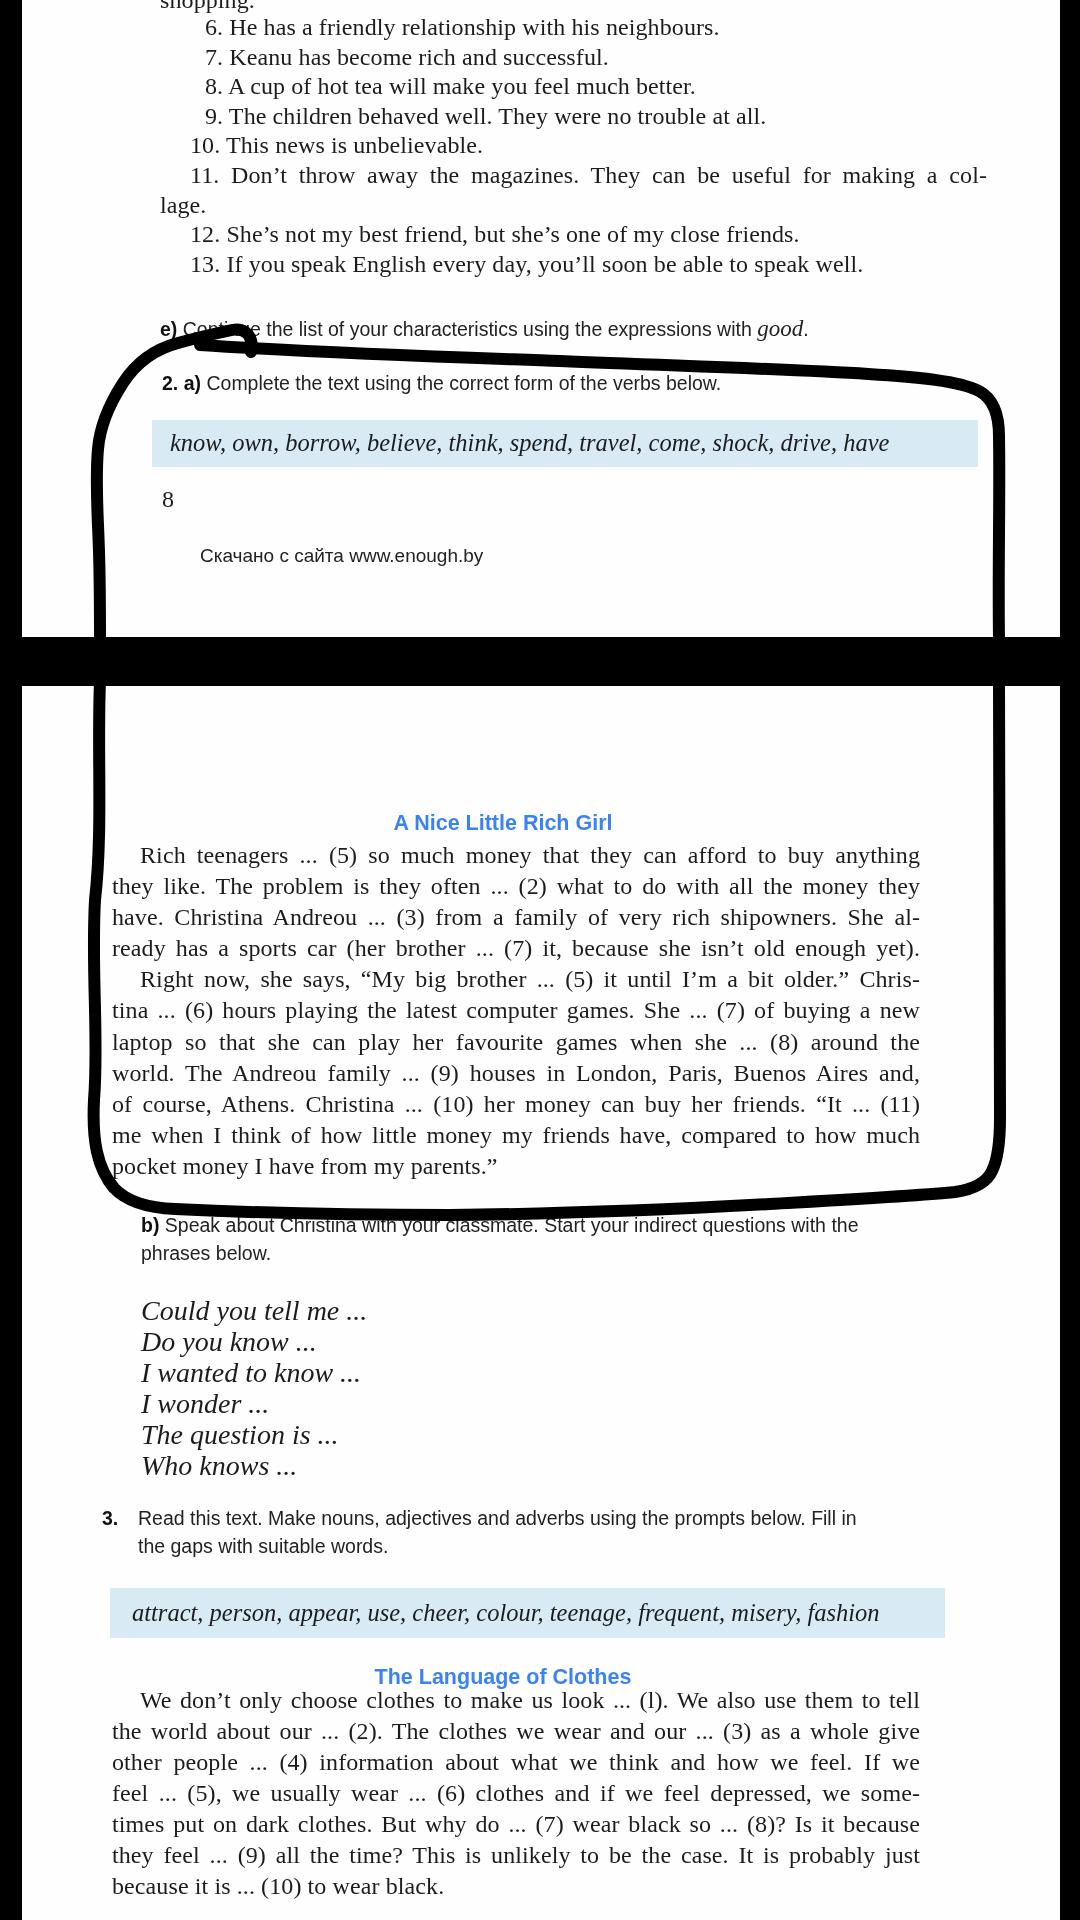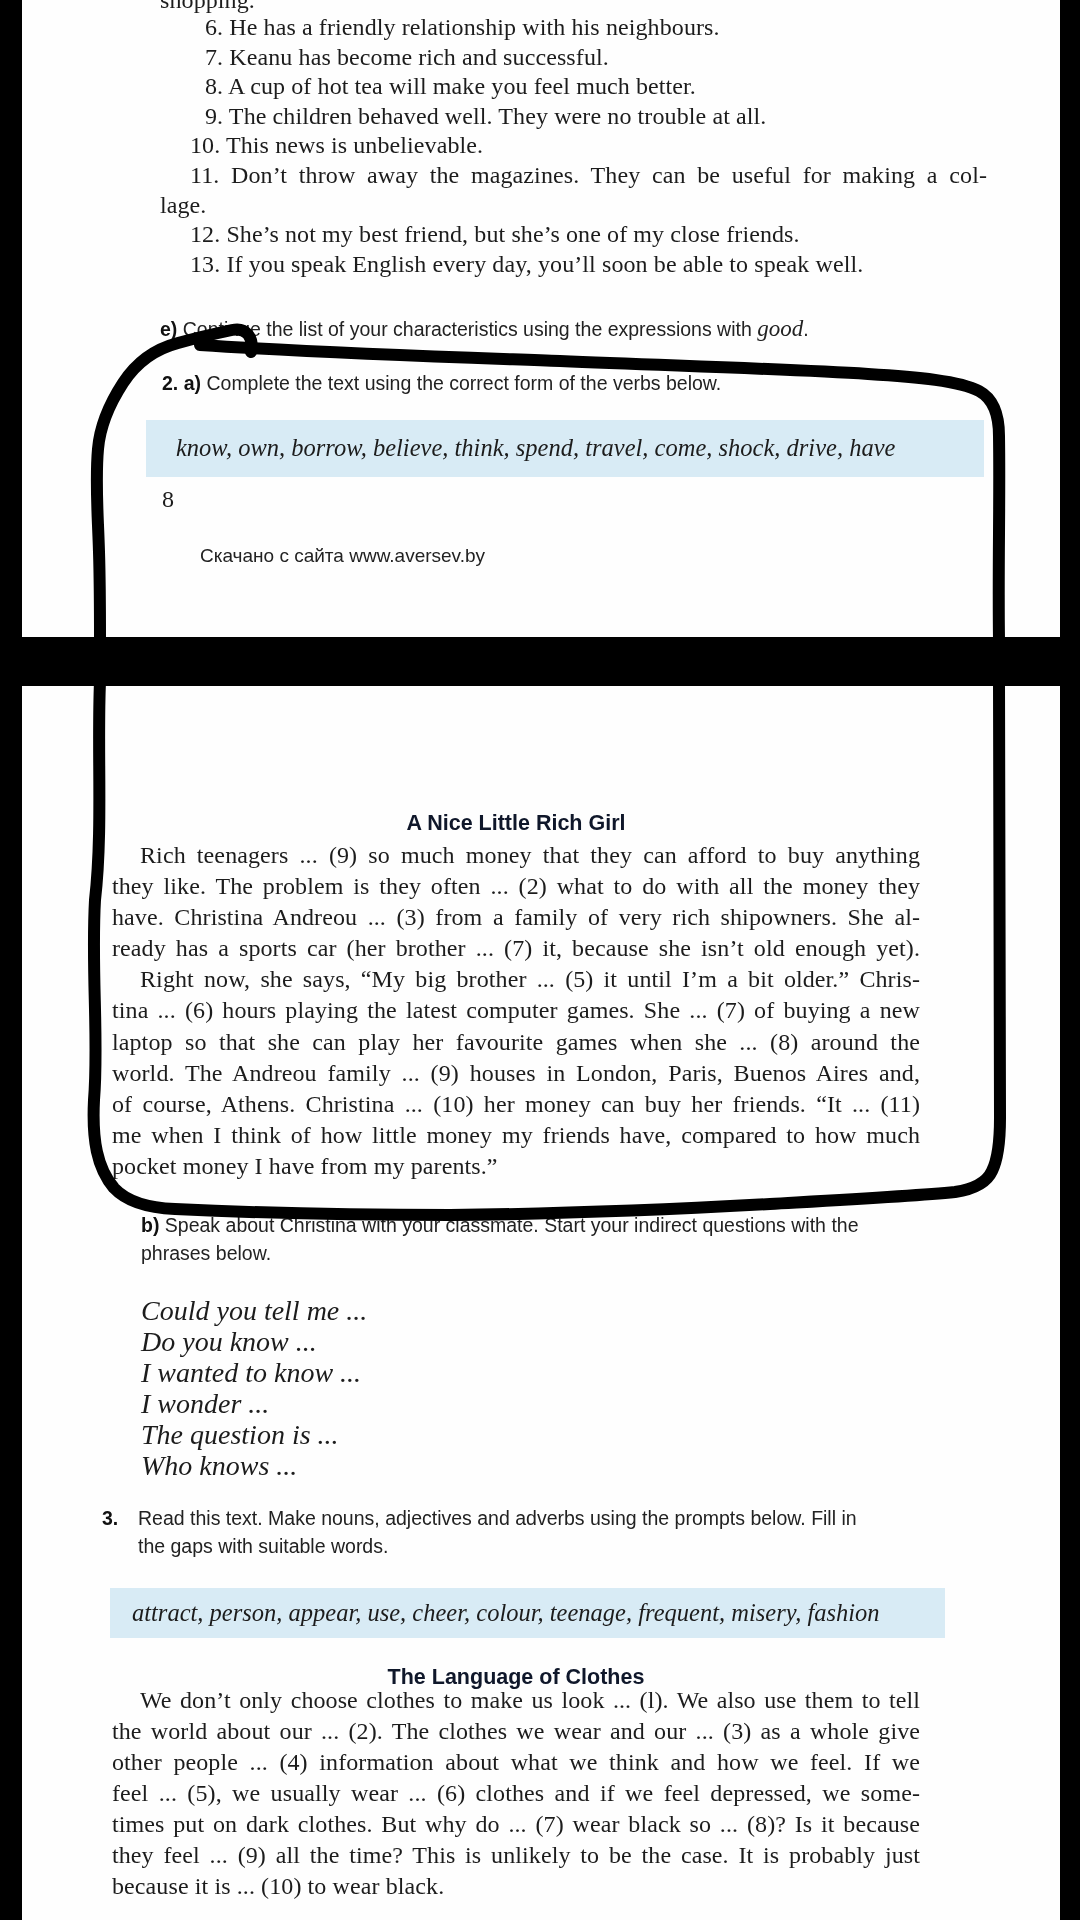--- a/index.html
+++ b/index.html
@@ -9,21 +9,21 @@
   }
   .page{position:absolute;left:22px;width:1038px;background:#fefefe;overflow:hidden;}
   .p1{top:0;height:637px;}
   .p2{top:686px;height:1234px;}
   .ln{position:absolute;white-space:nowrap;line-height:1;color:#1c1c1c;}
   .serif{font-size:24px;letter-spacing:.1px;}
   .iser{font-family:"Liberation Serif","DejaVu Serif",serif;font-style:italic;}
   .sans{font-family:"Liberation Sans","DejaVu Sans",sans-serif;font-size:19.5px;color:#222;}
   .bold{font-weight:bold;color:#111;}
   .title{font-family:"Liberation Sans","DejaVu Sans",sans-serif;font-weight:bold;font-size:21.5px;
-         color:#0f172a;position:absolute;left:90px;width:808px;text-align:center;line-height:1;}
+         color:#3b82f6;position:absolute;left:77px;width:808px;text-align:center;line-height:1;}
   .just{white-space:normal;text-align:justify;text-align-last:justify;overflow:visible;height:28px;}
   .hbox{position:absolute;background:#d8ebf5;display:flex;align-items:center;}
   .hbox .iser{font-size:24.5px;color:#1c1c1c;line-height:1;}
   .phr{font-size:28px;}
   .loop{position:absolute;left:0;top:0;pointer-events:none;}
 </style>
 </head>
 <body>
 
 <section class="page p1">
@@ -39,32 +39,32 @@
   <div class="ln serif" style="left:168px;top:252px">13. If you speak English every day, you’ll soon be able to speak well.</div>
 
   <div class="ln sans" style="left:138px;top:317px">
     <span class="bold">e)</span><span> Continue the list of your characteristics using the expressions with </span><span class="iser" style="font-size:23px">good</span><span>.</span>
   </div>
 
   <div class="ln sans" style="left:140px;top:374px">
     <span class="bold">2. a)</span><span> Complete the text using the correct form of the verbs below.</span>
   </div>
 
-  <div class="hbox" style="left:124px;top:420px;width:808px;height:57px;padding-left:30px">
+  <div class="hbox" style="left:130px;top:420px;width:808px;height:47px;padding-left:18px">
     <span class="iser">know, own, borrow, believe, think, spend, travel, come, shock, drive, have</span>
   </div>
 
   <div class="ln serif" style="left:140px;top:487px">8</div>
-  <div class="ln sans" style="left:178px;top:546px;font-size:19px">Скачано с сайта www.aversev.by</div>
+  <div class="ln sans" style="left:178px;top:546px;font-size:19px">Скачано с сайта www.enough.by</div>
 </section>
 
 <section class="page p2">
   <div class="title" style="top:127px">A Nice Little Rich Girl</div>
 
-  <div class="ln serif just" style="left:118px;top:157px;width:780px">Rich teenagers ... (9) so much money that they can afford to buy anything</div>
+  <div class="ln serif just" style="left:118px;top:157px;width:780px">Rich teenagers ... (5) so much money that they can afford to buy anything</div>
   <div class="ln serif just" style="left:90px;top:188px;width:808px">they like. The problem is they often ... (2) what to do with all the money they</div>
   <div class="ln serif just" style="left:90px;top:219px;width:808px">have. Christina Andreou ... (3) from a family of very rich shipowners. She al-</div>
   <div class="ln serif just" style="left:90px;top:250px;width:808px">ready has a sports car (her brother ... (7) it, because she isn’t old enough yet).</div>
   <div class="ln serif just" style="left:118px;top:281px;width:780px">Right now, she says, “My big brother ... (5) it until I’m a bit older.” Chris-</div>
   <div class="ln serif just" style="left:90px;top:312px;width:808px">tina ... (6) hours playing the latest computer games. She ... (7) of buying a new</div>
   <div class="ln serif just" style="left:90px;top:344px;width:808px">laptop so that she can play her favourite games when she ... (8) around the</div>
   <div class="ln serif just" style="left:90px;top:375px;width:808px">world. The Andreou family ... (9) houses in London, Paris, Buenos Aires and,</div>
   <div class="ln serif just" style="left:90px;top:406px;width:808px">of course, Athens. Christina ... (10) her money can buy her friends. “It ... (11)</div>
   <div class="ln serif just" style="left:90px;top:437px;width:808px">me when I think of how little money my friends have, compared to how much</div>
   <div class="ln sans" style="left:119px;top:530px">

